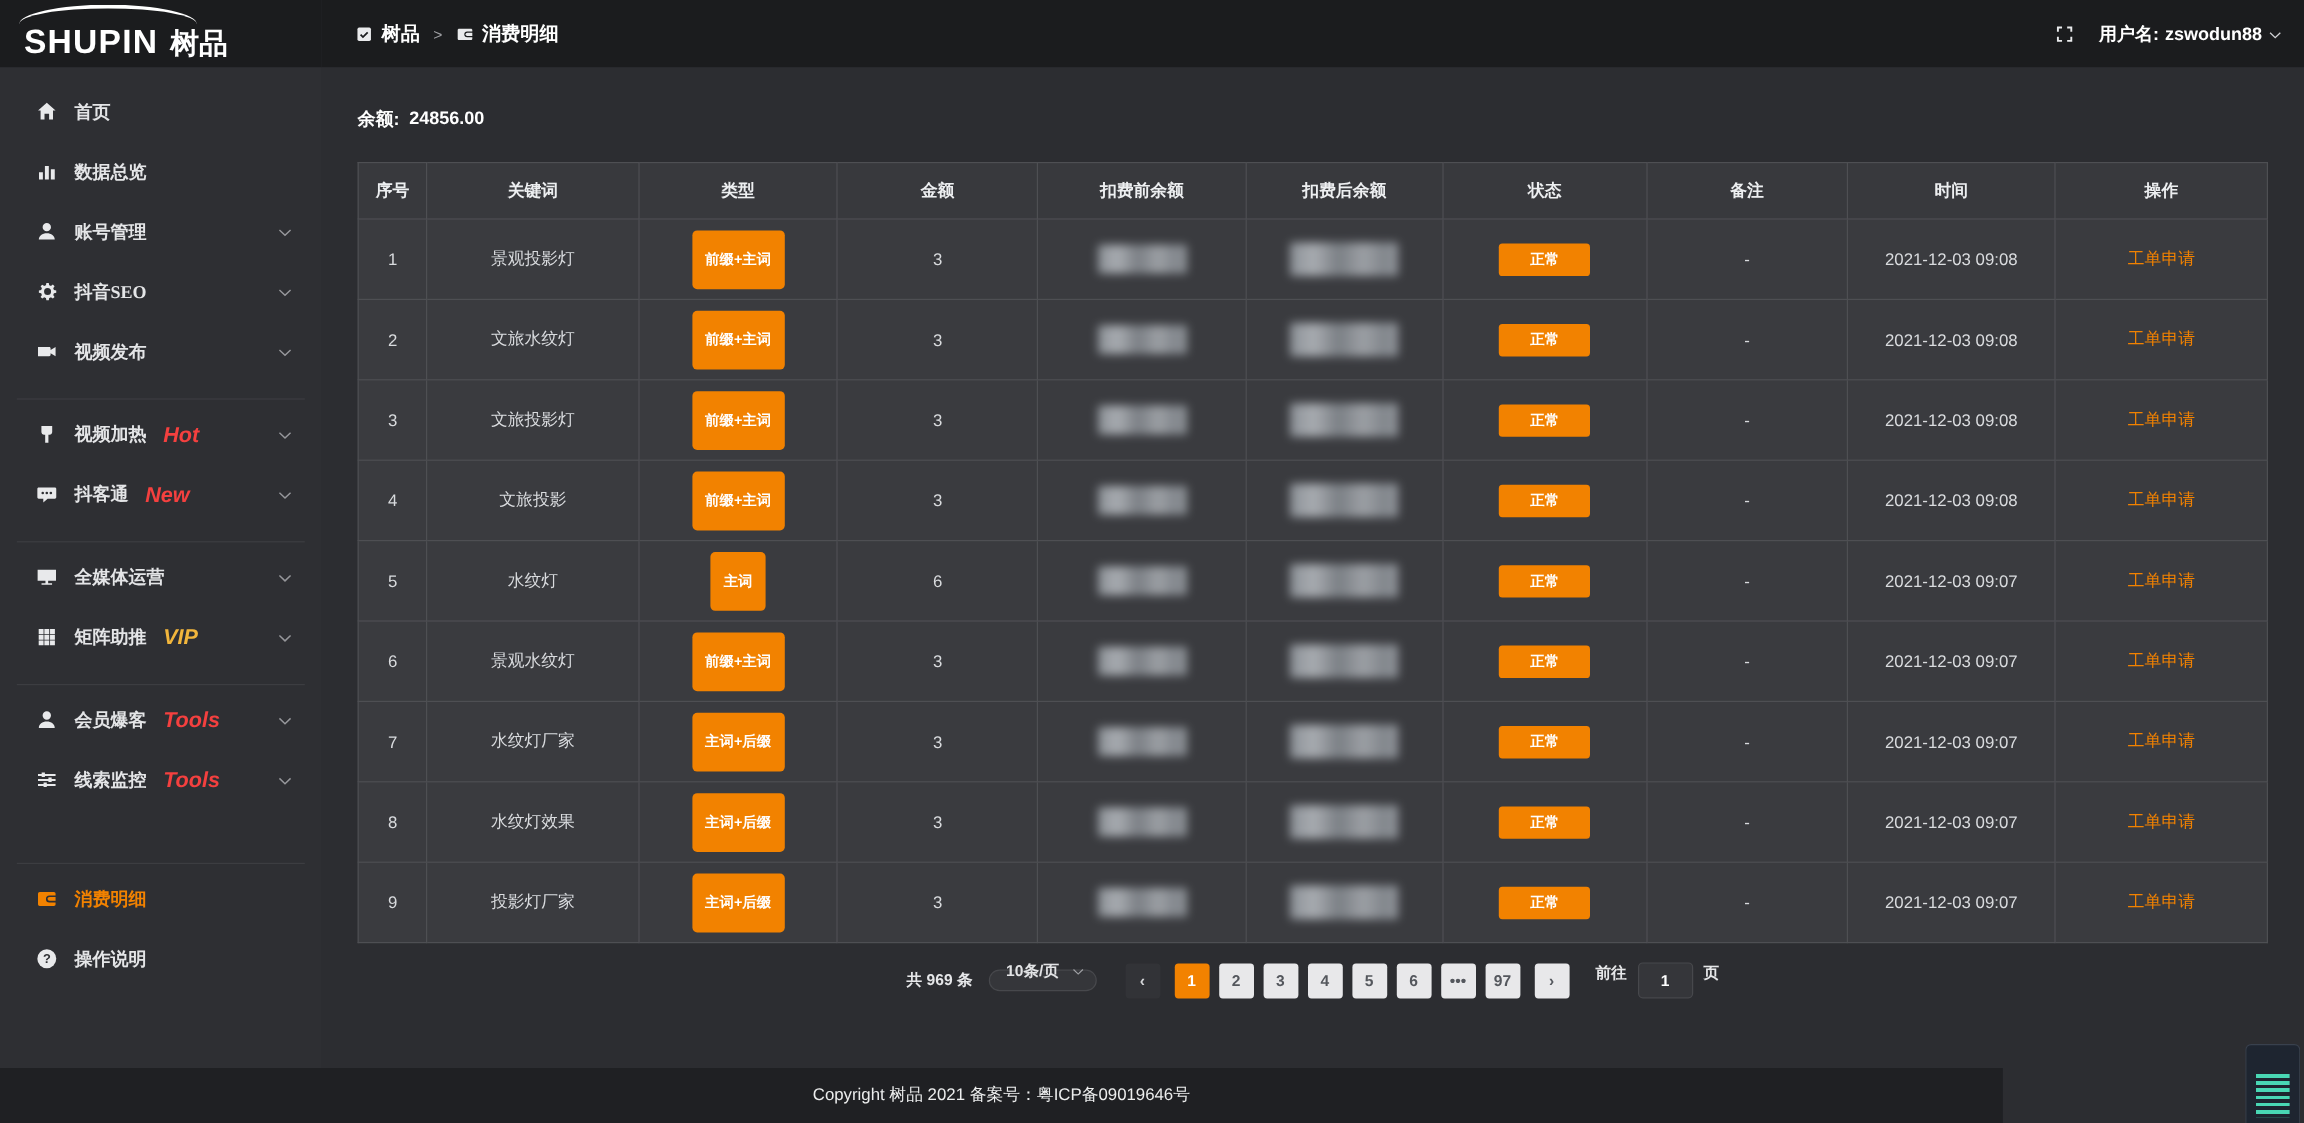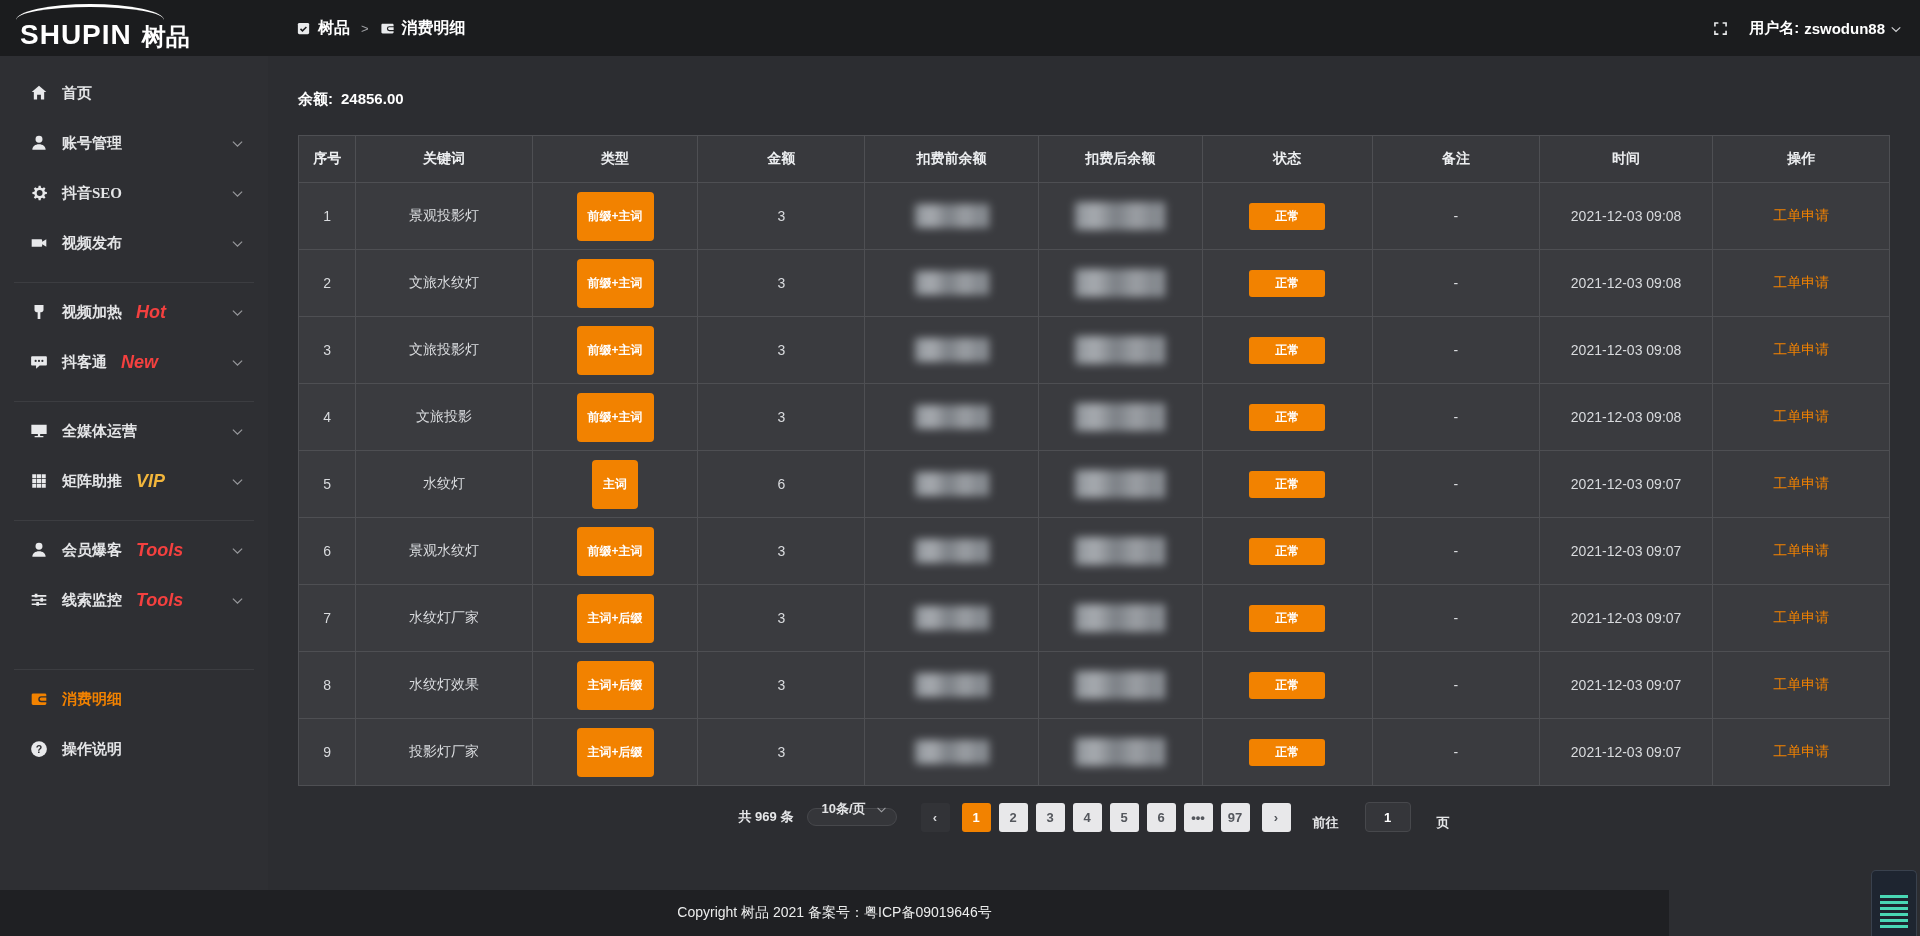--- a/index.html
+++ b/index.html
@@ -67,21 +67,21 @@
   .pg-total{margin-right:6px;}
   .page-size{display:flex;align-items:center;gap:10px;background:#35363a;border:1px solid #47484c;
     border-radius:12px;height:16px;padding:0 9px 16px 13px;color:#e2e3e5;cursor:pointer;margin-right:16px;}
   .ps-chevron{width:11px;height:11px;color:#9fa0a4;display:flex;}
   .page-btn{min-width:29px;height:29px;border-radius:3px;background:#e8e8ea;color:#54575d;
     display:flex;align-items:center;justify-content:center;font-size:13px;font-weight:bold;
     cursor:pointer;padding:0 5px;border:none;}
   .page-btn.prev{background:#323337;color:#d4d5d8;margin-right:4px;}
   .page-btn.next{margin-left:4px;}
   .page-btn.active{background:var(--accent);color:#fff;}
-  .goto{display:flex;align-items:flex-end;gap:26px;margin-left:14px;}
+  .goto{display:flex;align-items:flex-start;gap:9px;margin-left:14px;}
   .goto-input{width:46px;height:30px;background:#35363a;border:1px solid #47484c;border-radius:4px;
     color:#fff;text-align:center;font-size:13px;font-weight:bold;}
 
   
   .footer{position:absolute;left:0;bottom:0;width:1669px;height:46px;background:#1f2023;
     display:flex;align-items:center;justify-content:center;color:#eceded;font-size:14px;}
 
   
   .side-widget{position:absolute;right:3px;bottom:0;width:46px;height:66px;
     background:#1e2530;border:1px solid #39414d;border-bottom:none;border-radius:5px 5px 0 0;
@@ -104,20 +104,28 @@
     </div>
     <nav id="nav">
         <div class="nav-group">
           <div class="nav-item">
             <span class="nav-icon">
               <svg width="100%" height="100%" viewBox="0 0 16 16" fill="currentColor" xmlns="http://www.w3.org/2000/svg">
                 <path d="M8 1.5 14.5 7.2h-1.9v6.6H9.7V9.6H6.3v4.2H3.4V7.2H1.5Z"></path>
               </svg>
             </span>
             <span class="nav-label">首页</span>
+          </div>
+          <div class="nav-item">
+            <span class="nav-icon">
+              <svg width="100%" height="100%" viewBox="0 0 16 16" fill="currentColor" xmlns="http://www.w3.org/2000/svg">
+                <path d="M2.2 8.5h2.9v5.3H2.2zM6.6 3.9h2.9v9.9H6.6zM11 6.2h2.9v7.6H11z"></path>
+              </svg>
+            </span>
+            <span class="nav-label">数据总览</span>
           </div>
           <div class="nav-item">
             <span class="nav-icon">
               <svg width="100%" height="100%" viewBox="0 0 16 16" fill="currentColor" xmlns="http://www.w3.org/2000/svg">
                 <path d="M8 7.8a3.1 3.1 0 1 0 0-6.2 3.1 3.1 0 0 0 0 6.2zm0 1.4c-3.3 0-5.9 1.9-5.9 4.7h11.8c0-2.8-2.6-4.7-5.9-4.7z"></path>
               </svg>
             </span>
             <span class="nav-label">账号管理</span>
             <span class="nav-chevron">
               <svg width="100%" height="100%" viewBox="0 0 16 16" fill="currentColor" xmlns="http://www.w3.org/2000/svg">

